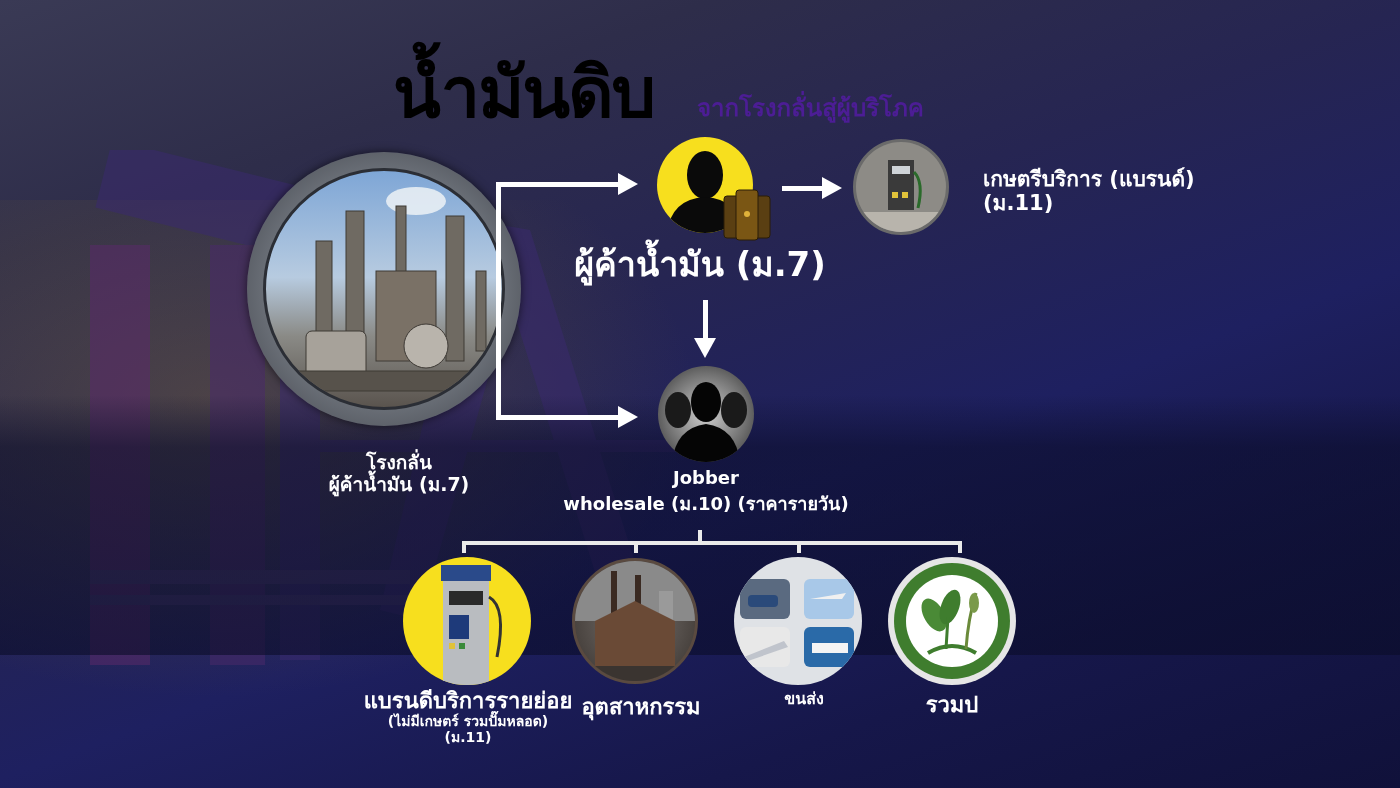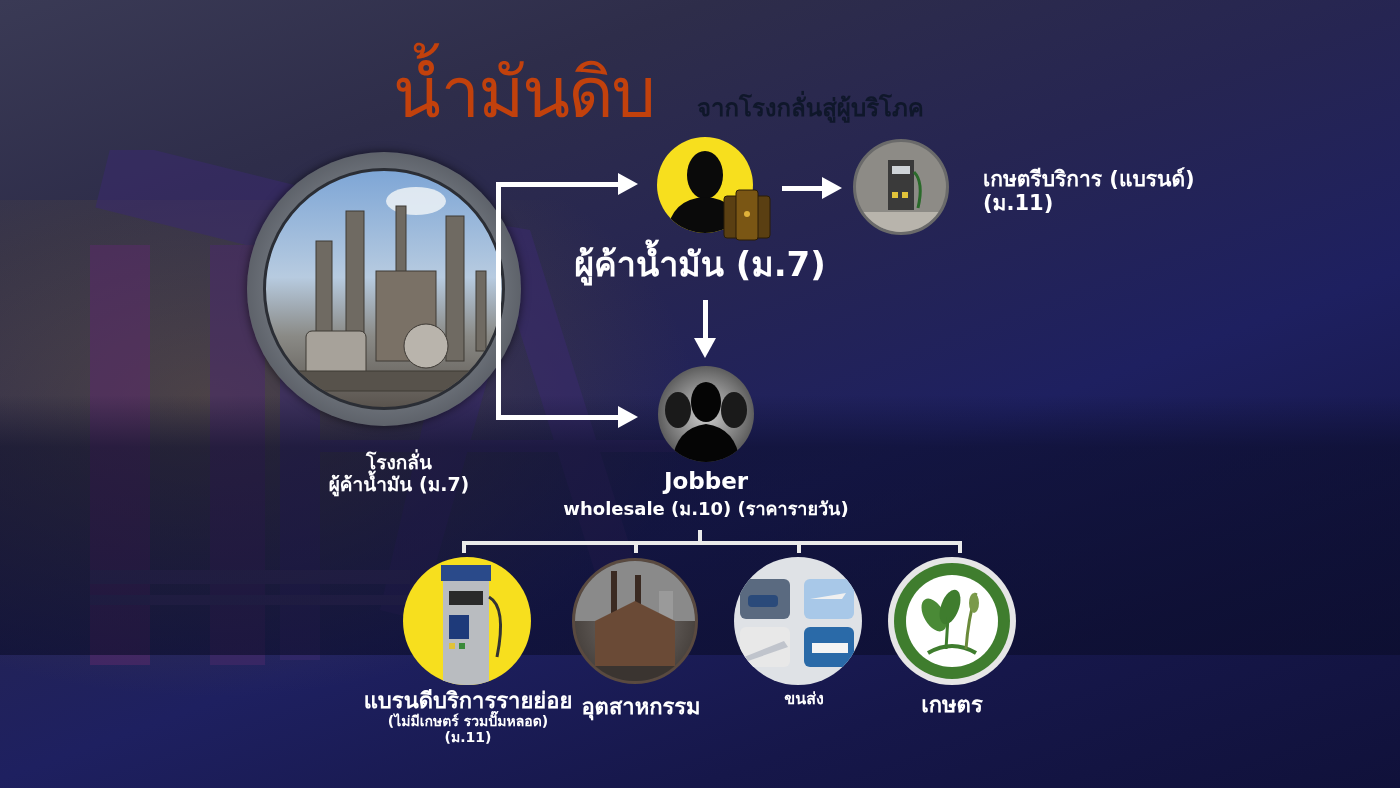--- a/index.html
+++ b/index.html
@@ -5,22 +5,22 @@
   html,body{margin:0;padding:0;}
   body{width:1400px;height:788px;overflow:hidden;position:relative;
     font-family:"DejaVu Sans","Liberation Sans",sans-serif;
     background:linear-gradient(160deg,#3a3a55 0%,#2e2d4a 20%,#262552 40%,#1e2060 60%,#16174a 80%,#10113a 100%);}
   .bg-warm{position:absolute;left:0;top:200px;width:700px;height:500px;
     background:radial-gradient(ellipse at 30% 40%,rgba(120,100,60,0.45),rgba(60,50,60,0.0) 70%);}
   .bg-band{position:absolute;left:0;top:395px;width:1400px;height:260px;
     background:linear-gradient(180deg,rgba(10,12,40,0.0),rgba(10,12,40,0.55) 20%,rgba(10,12,40,0.6));}
   .pump-silhouette{position:absolute;left:90px;top:150px;opacity:0.55;}
   .abs{position:absolute;}
-  .title{left:393px;top:58px;font-size:70px;font-weight:normal;color:#c2410c;letter-spacing:-2px;line-height:1;}
-  .subtitle{left:697px;top:96px;font-size:24px;font-weight:bold;color:#0f172a;line-height:1;}
+  .title{left:393px;top:58px;font-size:70px;font-weight:bold;color:#000000;letter-spacing:-2px;line-height:1;}
+  .subtitle{left:697px;top:96px;font-size:24px;font-weight:bold;color:#4c1d95;line-height:1;}
   .circle{position:absolute;border-radius:50%;overflow:hidden;}
   .refinery{left:247px;top:152px;width:274px;height:274px;
     background:radial-gradient(circle,#9aa0a8 0,#6b7078 60%,#3a3d44 100%);box-shadow:0 0 10px rgba(0,0,0,0.6);}
   .refinery-inner{position:absolute;left:16px;top:16px;width:242px;height:242px;border-radius:50%;overflow:hidden;
     background:linear-gradient(180deg,#7ea6d6 0%,#b7cbe0 45%,#8a8a86 70%,#5a544e 100%);border:3px solid #2b2e35;box-sizing:border-box;}
   .label{position:absolute;color:#fff;font-weight:bold;text-align:center;line-height:1.15;}
   .arrow-line{position:absolute;background:#fff;}
   .tri-r{position:absolute;width:0;height:0;border-top:11px solid transparent;border-bottom:11px solid transparent;border-left:20px solid #fff;}
   .tri-d{position:absolute;width:0;height:0;border-left:11px solid transparent;border-right:11px solid transparent;border-top:20px solid #fff;}
   .bracket{position:absolute;background:#eaeaea;}
@@ -113,21 +113,21 @@
 
 <div class="circle" style="left:658px;top:366px;width:96px;height:96px;background:radial-gradient(circle,#d0d0d0,#707070 60%,#2a2a2a);">
   <svg width="96" height="96" viewBox="0 0 96 96">
     <ellipse cx="20" cy="44" rx="13" ry="18" fill="#1a1a1a"></ellipse>
     <ellipse cx="76" cy="44" rx="13" ry="18" fill="#1a1a1a"></ellipse>
     <ellipse cx="48" cy="36" rx="15" ry="20" fill="#050505"></ellipse>
     <path d="M14 96 Q18 62 48 58 Q78 62 82 96 Z" fill="#050505"></path>
   </svg>
 </div>
 <div class="label" style="left:520px;top:468px;width:372px;">
-  <div style="font-size:23px;">Jobber</div>
+  <div style="font-size:18px;">Jobber</div>
   <div style="font-size:18px;margin-top:5px;">wholesale (ม.10) (ราคารายวัน)</div>
 </div>
 
 <div class="bracket" style="left:698px;top:530px;width:4px;height:13px;"></div>
 <div class="bracket" style="left:462px;top:541px;width:500px;height:4px;"></div>
 <div class="bracket" style="left:462px;top:541px;width:4px;height:12px;"></div>
 <div class="bracket" style="left:634px;top:541px;width:4px;height:12px;"></div>
 <div class="bracket" style="left:797px;top:541px;width:4px;height:12px;"></div>
 <div class="bracket" style="left:958px;top:541px;width:4px;height:12px;"></div>
 
@@ -177,13 +177,13 @@
   </svg>
 </div>
 
 <div class="label" style="left:340px;top:688px;width:256px;">
   <div style="font-size:22px;">แบรนดีบริการรายย่อย</div>
   <div style="font-size:14px;">(ไม่มีเกษตร์ รวมปั๊มหลอด)</div>
   <div style="font-size:14px;">(ม.11)</div>
 </div>
 <div class="label" style="left:566px;top:694px;width:150px;font-size:22px;">อุตสาหกรรม</div>
 <div class="label" style="left:744px;top:690px;width:120px;font-size:16px;">ขนส่ง</div>
-<div class="label" style="left:892px;top:692px;width:120px;font-size:22px;">เกษตร</div>
+<div class="label" style="left:892px;top:692px;width:120px;font-size:22px;">รวมป</div>
 
 </body></html>

